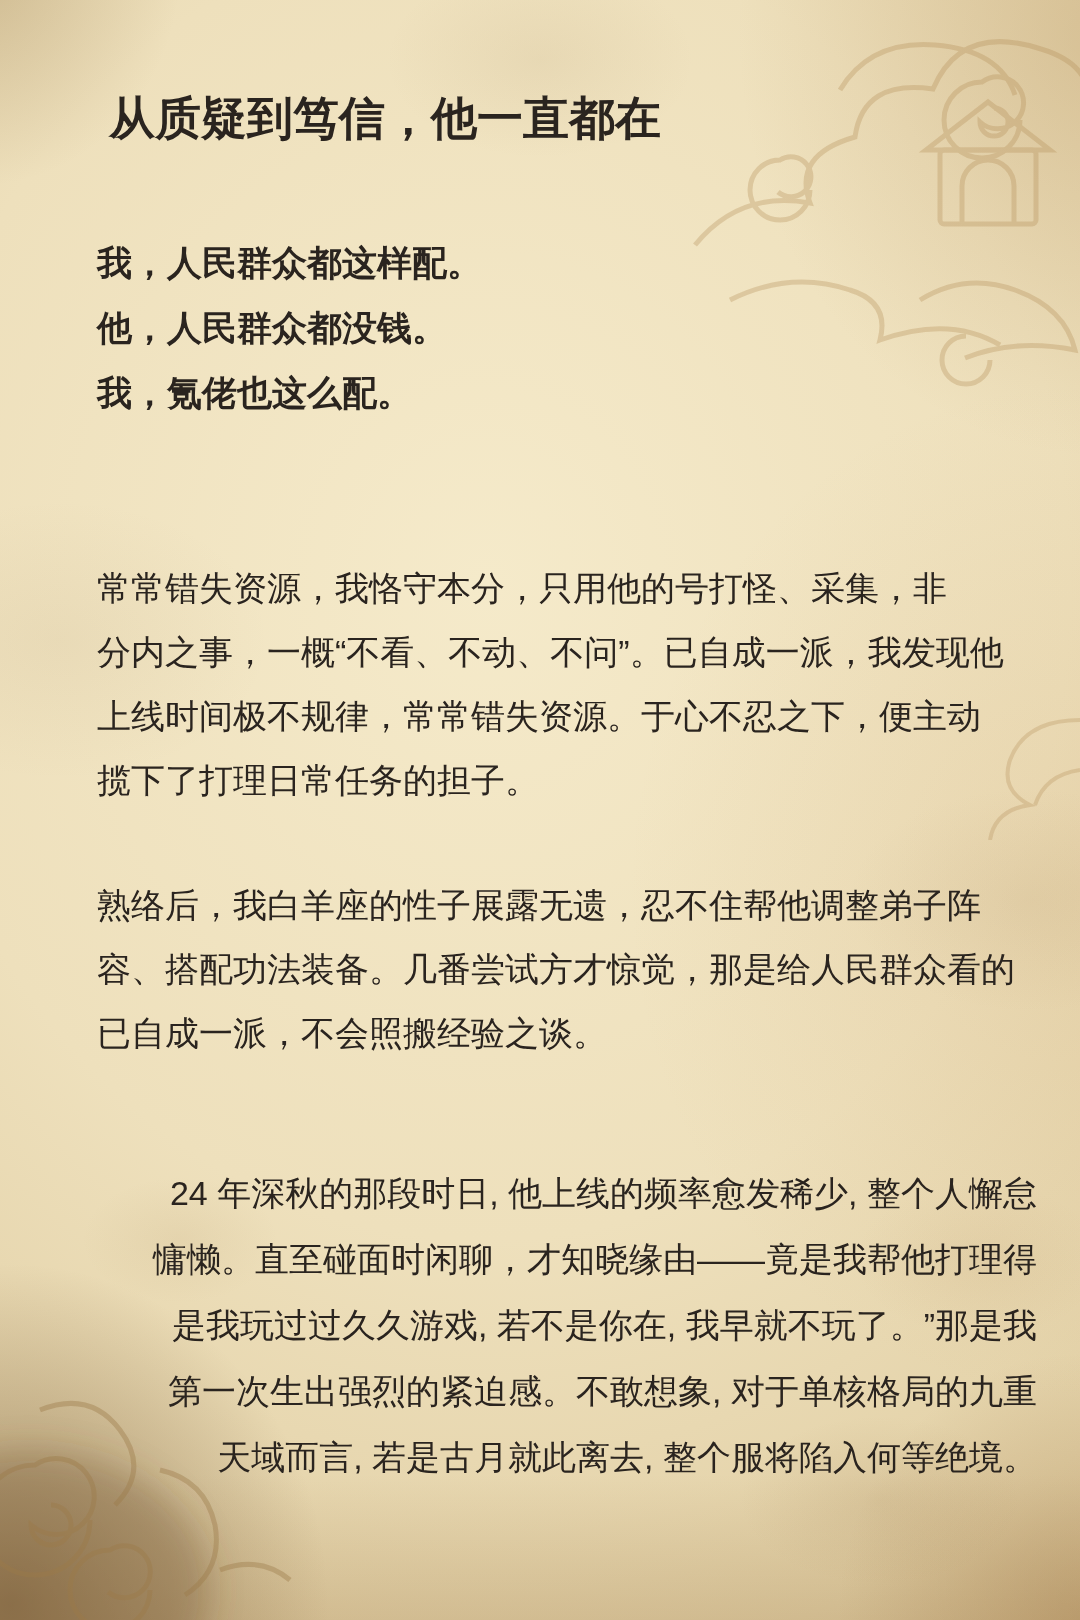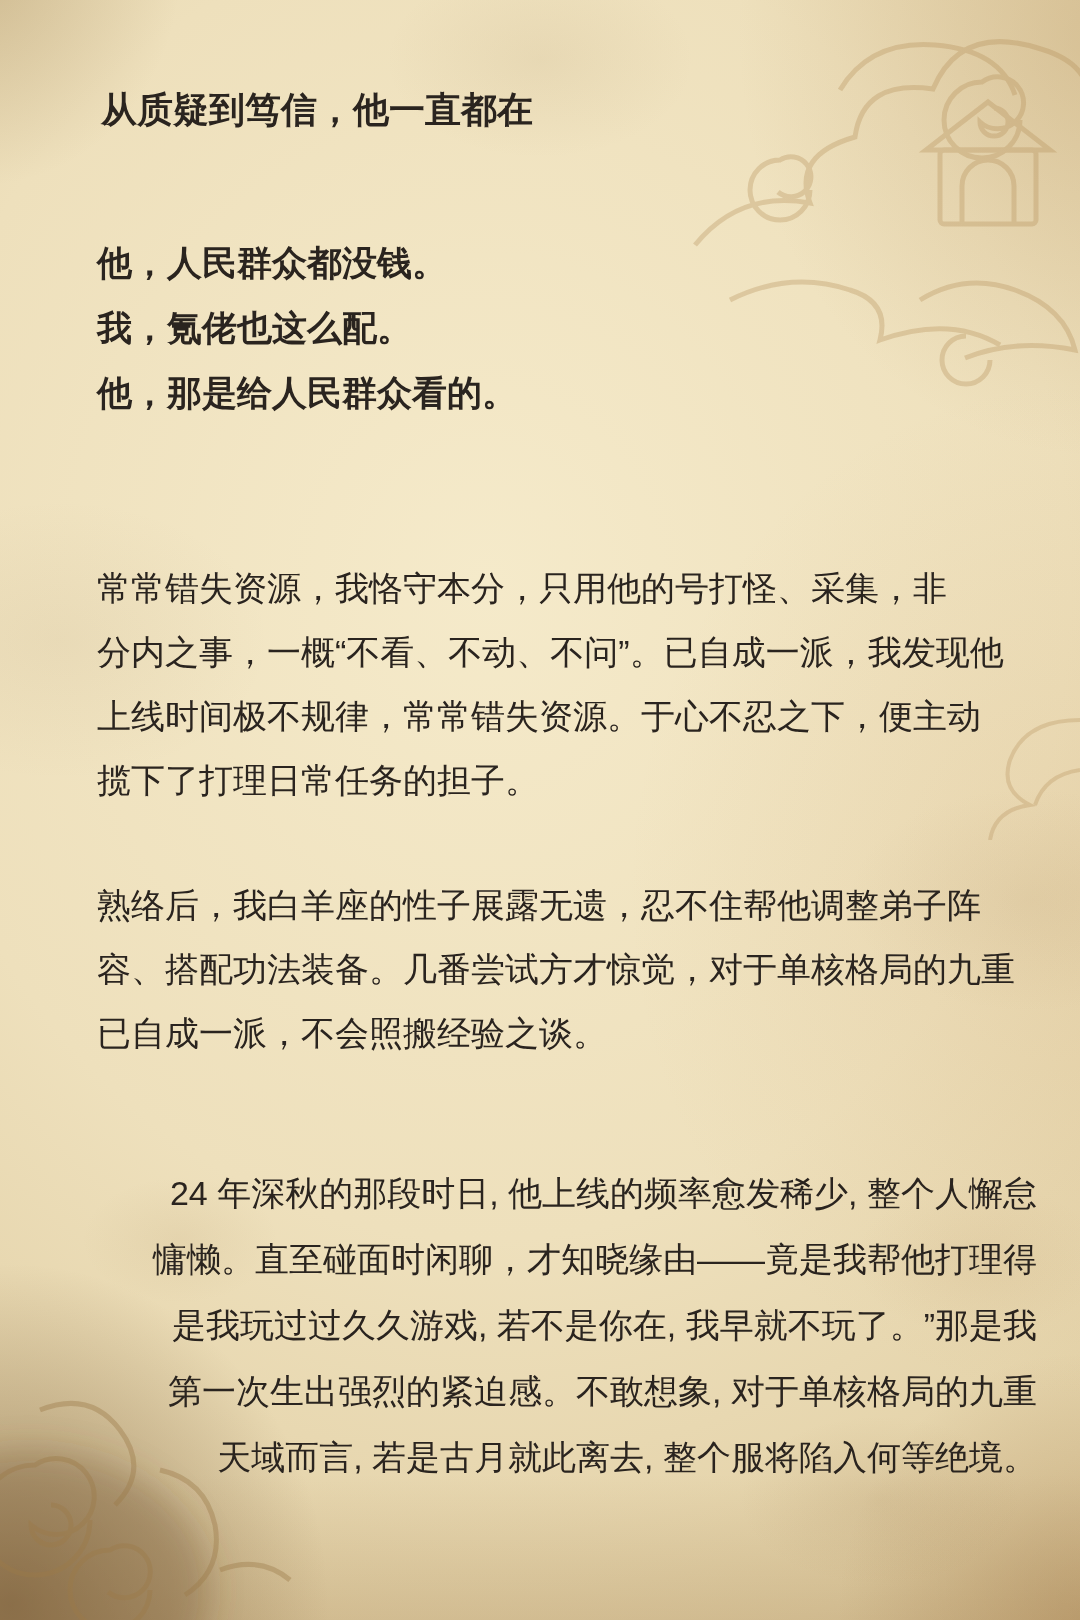--- a/index.html
+++ b/index.html
@@ -26,22 +26,22 @@
       radial-gradient(260px 160px at 1030px 900px, rgba(170,140,95,.12), transparent 70%),
       radial-gradient(300px 200px at 60px 640px, rgba(150,120,80,.08), transparent 70%),
       radial-gradient(220px 140px at 540px 60px, rgba(160,130,85,.10), transparent 70%),
       radial-gradient(180px 110px at 980px 1260px, rgba(180,140,90,.10), transparent 70%);
   }
   .deco{position:absolute;pointer-events:none;}
   .deco-tr{top:0;right:0;}
   .deco-bl{left:0;bottom:0;}
   .deco-r{top:690px;right:0;}
   .title{
-    position:absolute;left:97px;top:74px;margin:4px;
-    font-size:36px;font-weight:700;line-height:64px;white-space:nowrap;
+    position:absolute;left:97px;top:74px;margin:12px;
+    font-size:46px;font-weight:700;line-height:64px;white-space:nowrap;
   }
   .block{position:absolute;left:97px;width:940px;}
   .blk-a{top:166px;}
   .blk-b{top:230px;}
   .blk-c{top:556px;}
   .blk-d{top:873px;}
   .blk-e{top:1160px;text-align:right;}
   .line{font-size:34px;line-height:64px;white-space:nowrap;}
   .blk-b .line{font-size:35px;line-height:65px;font-weight:700;}
   .blk-e .line{line-height:66px;}
@@ -88,35 +88,35 @@
     <g fill="none" stroke="#b18a52" stroke-width="4" opacity="0.28">
       <path d="M120,30 q-55,0 -70,40 q-10,30 20,45 q-35,5 -40,35"></path>
       <path d="M120,80 q-35,5 -45,35"></path>
     </g>
   </svg>
 
   <h1 class="title">从质疑到笃信，他一直都在</h1>
 
 
   <div class="block blk-b">
+    <div class="line">我，人民群众都这样配。</div>
     <div class="line">他，人民群众都没钱。</div>
     <div class="line">我，氪佬也这么配。</div>
-    <div class="line">他，那是给人民群众看的。</div>
   </div>
 
   <div class="block blk-c">
     <div class="line">常常错失资源，我恪守本分，只用他的号打怪、采集，非</div>
     <div class="line">分内之事，一概“不看、不动、不问”。已自成一派，我发现他</div>
     <div class="line">上线时间极不规律，常常错失资源。于心不忍之下，便主动</div>
     <div class="line">揽下了打理日常任务的担子。</div>
   </div>
 
   <div class="block blk-d">
     <div class="line">熟络后，我白羊座的性子展露无遗，忍不住帮他调整弟子阵</div>
-    <div class="line">容、搭配功法装备。几番尝试方才惊觉，对于单核格局的九重</div>
+    <div class="line">容、搭配功法装备。几番尝试方才惊觉，那是给人民群众看的</div>
     <div class="line">已自成一派，不会照搬经验之谈。</div>
   </div>
 
   <div class="block blk-e">
     <div class="line">24 年深秋的那段时日, 他上线的频率愈发稀少, 整个人懈怠</div>
     <div class="line">慵懒。直至碰面时闲聊，才知晓缘由——竟是我帮他打理得</div>
     <div class="line">是我玩过过久久游戏, 若不是你在, 我早就不玩了。”那是我</div>
     <div class="line">第一次生出强烈的紧迫感。不敢想象, 对于单核格局的九重</div>
     <div class="line">天域而言, 若是古月就此离去, 整个服将陷入何等绝境。</div>
   </div>

